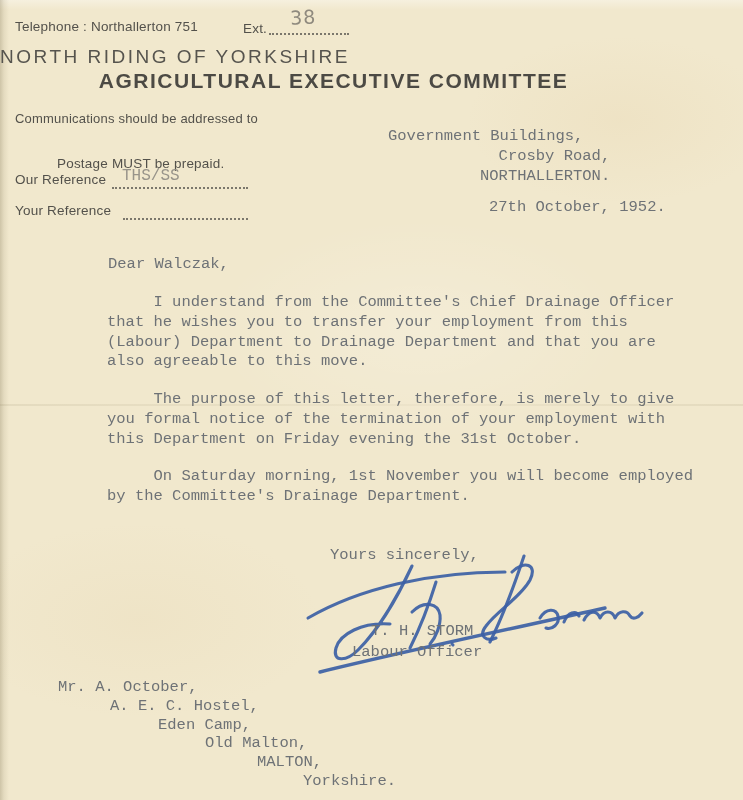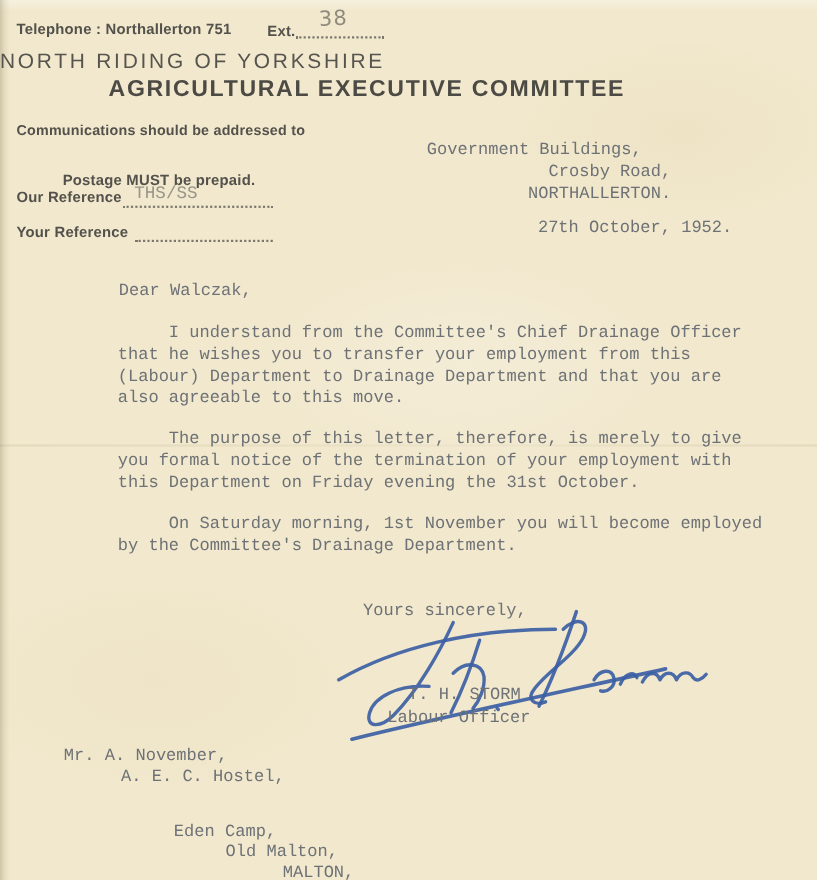--- a/index.html
+++ b/index.html
@@ -17,21 +17,21 @@
       linear-gradient(180deg, rgba(255,255,255,0.35) 0px, rgba(255,255,255,0) 10px),
       #f1e8cd;
   }
   .crease{
     position:absolute;left:0;top:404px;width:743px;height:2px;
     background:linear-gradient(90deg, rgba(110,98,62,0.10), rgba(110,98,62,0.04) 60%, rgba(110,98,62,0.10));
     pointer-events:none;
   }
   .abs{position:absolute;white-space:nowrap;}
   
-  .print{color:#53514b;font-family:"Liberation Sans",sans-serif;font-weight:700;}
+  .print{color:#53514b;font-family:"Liberation Sans",sans-serif;font-weight:400;}
   .print-sm{font-size:13.5px;letter-spacing:0.2px;}
   .org1{
     left:0;top:46px;width:743px;
     font-size:19px;font-weight:500;letter-spacing:2.5px;color:#56544e;
   }
   .org2{
     left:0;top:69px;width:667px;text-align:center;
     font-size:21px;font-weight:700;letter-spacing:1.5px;color:#4c4a44;
   }
   .dots{
@@ -46,21 +46,21 @@
   }
   .type-faint{color:#98948a;}
   .para{white-space:pre;}
   .handnote{
     color:#8f8a7e;
     font-family:"DejaVu Sans",sans-serif;
     font-size:19px;transform:rotate(-3deg);letter-spacing:1px;
   }
   .addr-line{white-space:nowrap;}
   .ind-0{margin-left:0;margin-top:19px;}   .ind-1{margin-left:46px;text-align:right;}  .ind-2{margin-left:92px;}
-  .r-0{margin-left:0;}     .r-1{margin-left:52px;}    .r-2{margin-left:100px;margin-top:31px;}
+  .r-0{margin-left:0;}     .r-1{margin-left:52px;}    .r-2{margin-left:100px;}
   .r-3{margin-left:147px;} .r-4{margin-left:199px;}   .r-5{margin-left:245px;}
   .recipient .addr-line{line-height:18.8px;}
   .sig-svg{position:absolute;left:300px;top:550px;width:345px;height:128px;}
   .sig-svg path{stroke:#3c5fa5;stroke-width:3.1;fill:none;stroke-linecap:round;stroke-linejoin:round;opacity:0.92;}
 </style>
 </head>
 <body>
 
 <div class="paper">
 
@@ -121,21 +121,21 @@
 
     <path d="M 240,68 C 246,58 256,58 258,66 C 260,74 252,80 246,78"></path>
     <path d="M 264,72 C 268,62 276,60 279,66"></path>
     <path d="M 284,70 C 289,60 297,60 300,68 C 304,60 312,60 315,68 C 319,60 327,60 330,66 C 333,70 338,68 342,63"></path>
   </svg>
 
   <div class="abs type" style="left:371px;top:622px;">T. H. STORM</div>
   <div class="abs type" style="left:352px;top:643px;">Labour Officer</div>
 
   <div class="abs type recipient" style="left:58px;top:678px;">
-    <div class="addr-line r-0">Mr. A. November,</div>
+    <div class="addr-line r-0">Mr. A. October,</div>
     <div class="addr-line r-1">A. E. C. Hostel,</div>
     <div class="addr-line r-2">Eden Camp,</div>
     <div class="addr-line r-3">Old Malton,</div>
     <div class="addr-line r-4">MALTON,</div>
     <div class="addr-line r-5">Yorkshire.</div>
   </div>
 
   <div class="crease"></div>
 </div>
 

